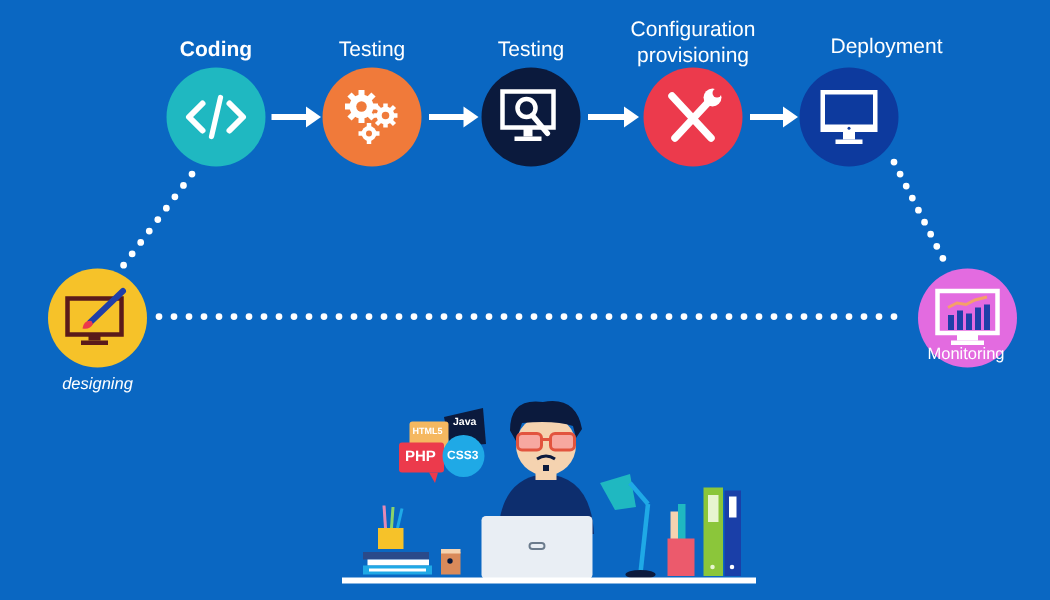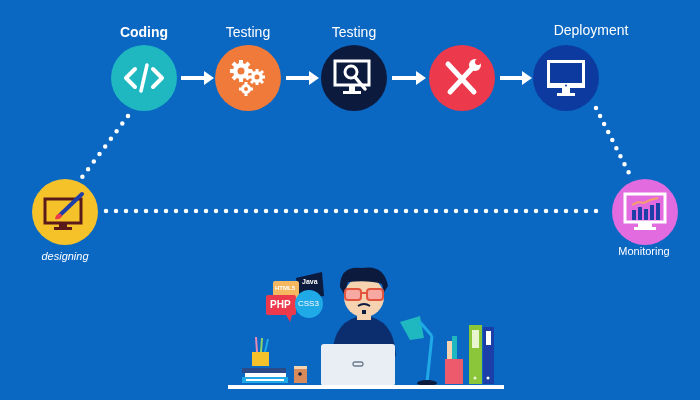--- a/index.html
+++ b/index.html
@@ -18,20 +18,22 @@
 <svg class="overlay" width="700" height="400">
   <line x1="128" y1="116" x2="80" y2="180" stroke="#fff" stroke-width="4.5" stroke-linecap="round" stroke-dasharray="0 9.5"></line>
   <line x1="106" y1="211" x2="606" y2="211" stroke="#fff" stroke-width="4.5" stroke-linecap="round" stroke-dasharray="0 10"></line>
   <line x1="596" y1="108" x2="630" y2="175" stroke="#fff" stroke-width="4.5" stroke-linecap="round" stroke-dasharray="0 9"></line>
 </svg>
 
 <div class="label" style="left:79px; top:24px;font-weight:bold;">Coding</div>
 <div class="label" style="left:183px; top:24px;">Testing</div>
 <div class="label" style="left:289px; top:24px;">Testing</div>
 <div class="label" style="left:397px; top:11px;">
+  <div>Configuration</div>
+  <div>provisioning</div>
 </div>
 <div class="label" style="left:526px; top:22px;">Deployment</div>
 
 <div class="circle" style="left:111px; top:45px; background:#1fb8c1;">
   <svg width="44" height="36" viewBox="0 0 44 36">
     <polyline points="13,9 4,18 13,27" fill="none" stroke="#fff" stroke-width="4" stroke-linecap="round" stroke-linejoin="round"></polyline>
     <polyline points="31,9 40,18 31,27" fill="none" stroke="#fff" stroke-width="4" stroke-linecap="round" stroke-linejoin="round"></polyline>
     <line x1="25" y1="5" x2="19" y2="31" stroke="#fff" stroke-width="3.5" stroke-linecap="round"></line>
   </svg>
 </div>
@@ -115,21 +117,21 @@
     <rect x="10" y="19" width="4" height="10" fill="#1f3fa8"></rect>
     <rect x="16" y="16" width="4" height="13" fill="#1f3fa8"></rect>
     <rect x="22" y="18" width="4" height="11" fill="#1f3fa8"></rect>
     <rect x="28" y="14" width="4" height="15" fill="#1f3fa8"></rect>
     <rect x="34" y="12" width="4" height="17" fill="#1f3fa8"></rect>
     <polyline points="10,14 16,11 22,12 28,9 36,7" fill="none" stroke="#f5a06a" stroke-width="2"></polyline>
     <rect x="16" y="32" width="14" height="4" fill="#fff"></rect>
     <rect x="12" y="36" width="22" height="3" fill="#fff"></rect>
   </svg>
 </div>
-<div class="small-label" style="left:594px; top:245px;">Monitoring</div>
+<div class="small-label" style="left:594px; top:230px;">Monitoring</div>
 
 <div class="abs" style="left:0; top:0; width:700px; height:400px;">
   <svg width="700" height="400" style="position:absolute; left:0; top:0;">
 
     <path d="M296 278 L322 272 L324 296 L300 298 Z" fill="#0b1a3d"></path>
     <rect x="273" y="281" width="26" height="18" rx="2" fill="#f5b860"></rect>
     <rect x="266" y="295" width="30" height="20" rx="2" fill="#ec3a4c"></rect>
     <polygon points="286,315 292,315 290,322" fill="#ec3a4c"></polygon>
     <circle cx="309" cy="304" r="14" fill="#1fa9e6"></circle>
 
@@ -173,14 +175,14 @@
     <circle cx="475" cy="378" r="1.5" fill="#e8f5d0"></circle>
     <rect x="483" y="327" width="11" height="57" fill="#1a3fa8"></rect>
     <rect x="486" y="331" width="5" height="14" fill="#ffffff"></rect>
     <circle cx="488" cy="378" r="1.5" fill="#ffffff"></circle>
 
     <rect x="228" y="385" width="276" height="4" fill="#ffffff"></rect>
   </svg>
   <span class="abs" style="left:275px; top:285px; font-size:6px; color:#fff; font-weight:bold;">HTML5</span>
   <span class="abs" style="left:302px; top:278px; font-size:7px; color:#fff; font-weight:bold;">Java</span>
   <span class="abs" style="left:270px; top:299px; font-size:10px; color:#fff; font-weight:bold;">PHP</span>
-  <span class="abs" style="left:298px; top:299px; font-size:8px; color:#fff; font-weight:normal;">CSS3</span>
+  <span class="abs" style="left:298px; top:299px; font-size:8px; color:#fff; font-weight:bold;">CSS3</span>
 </div>
 
 </body></html>

